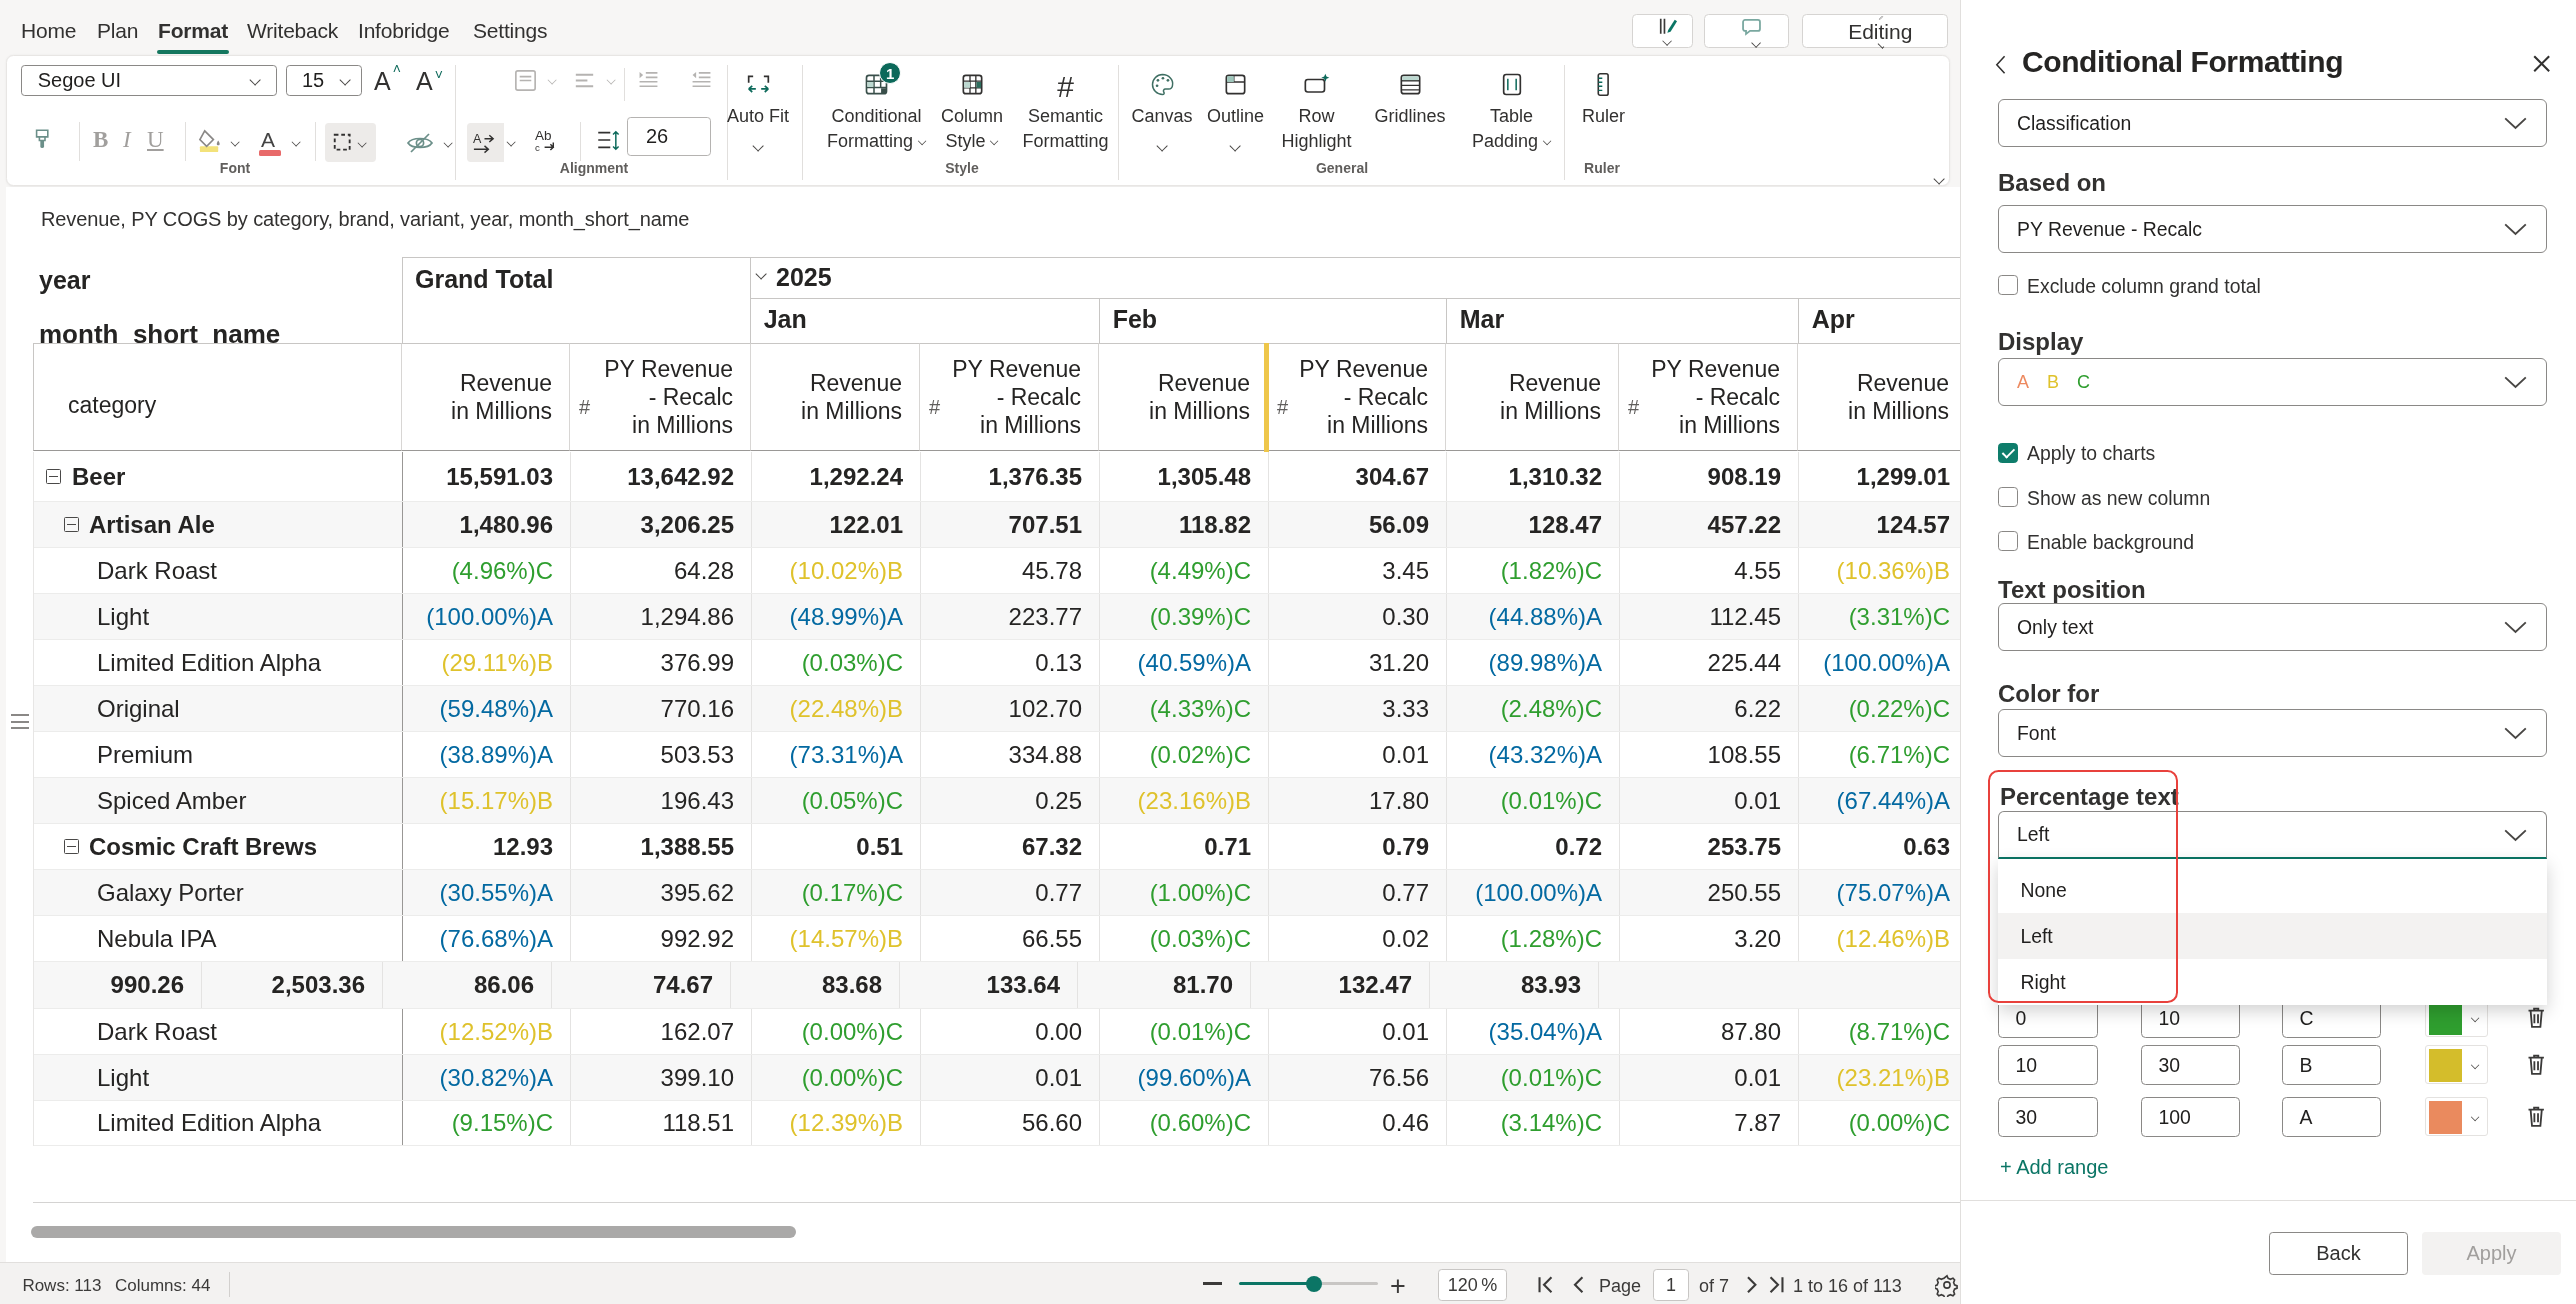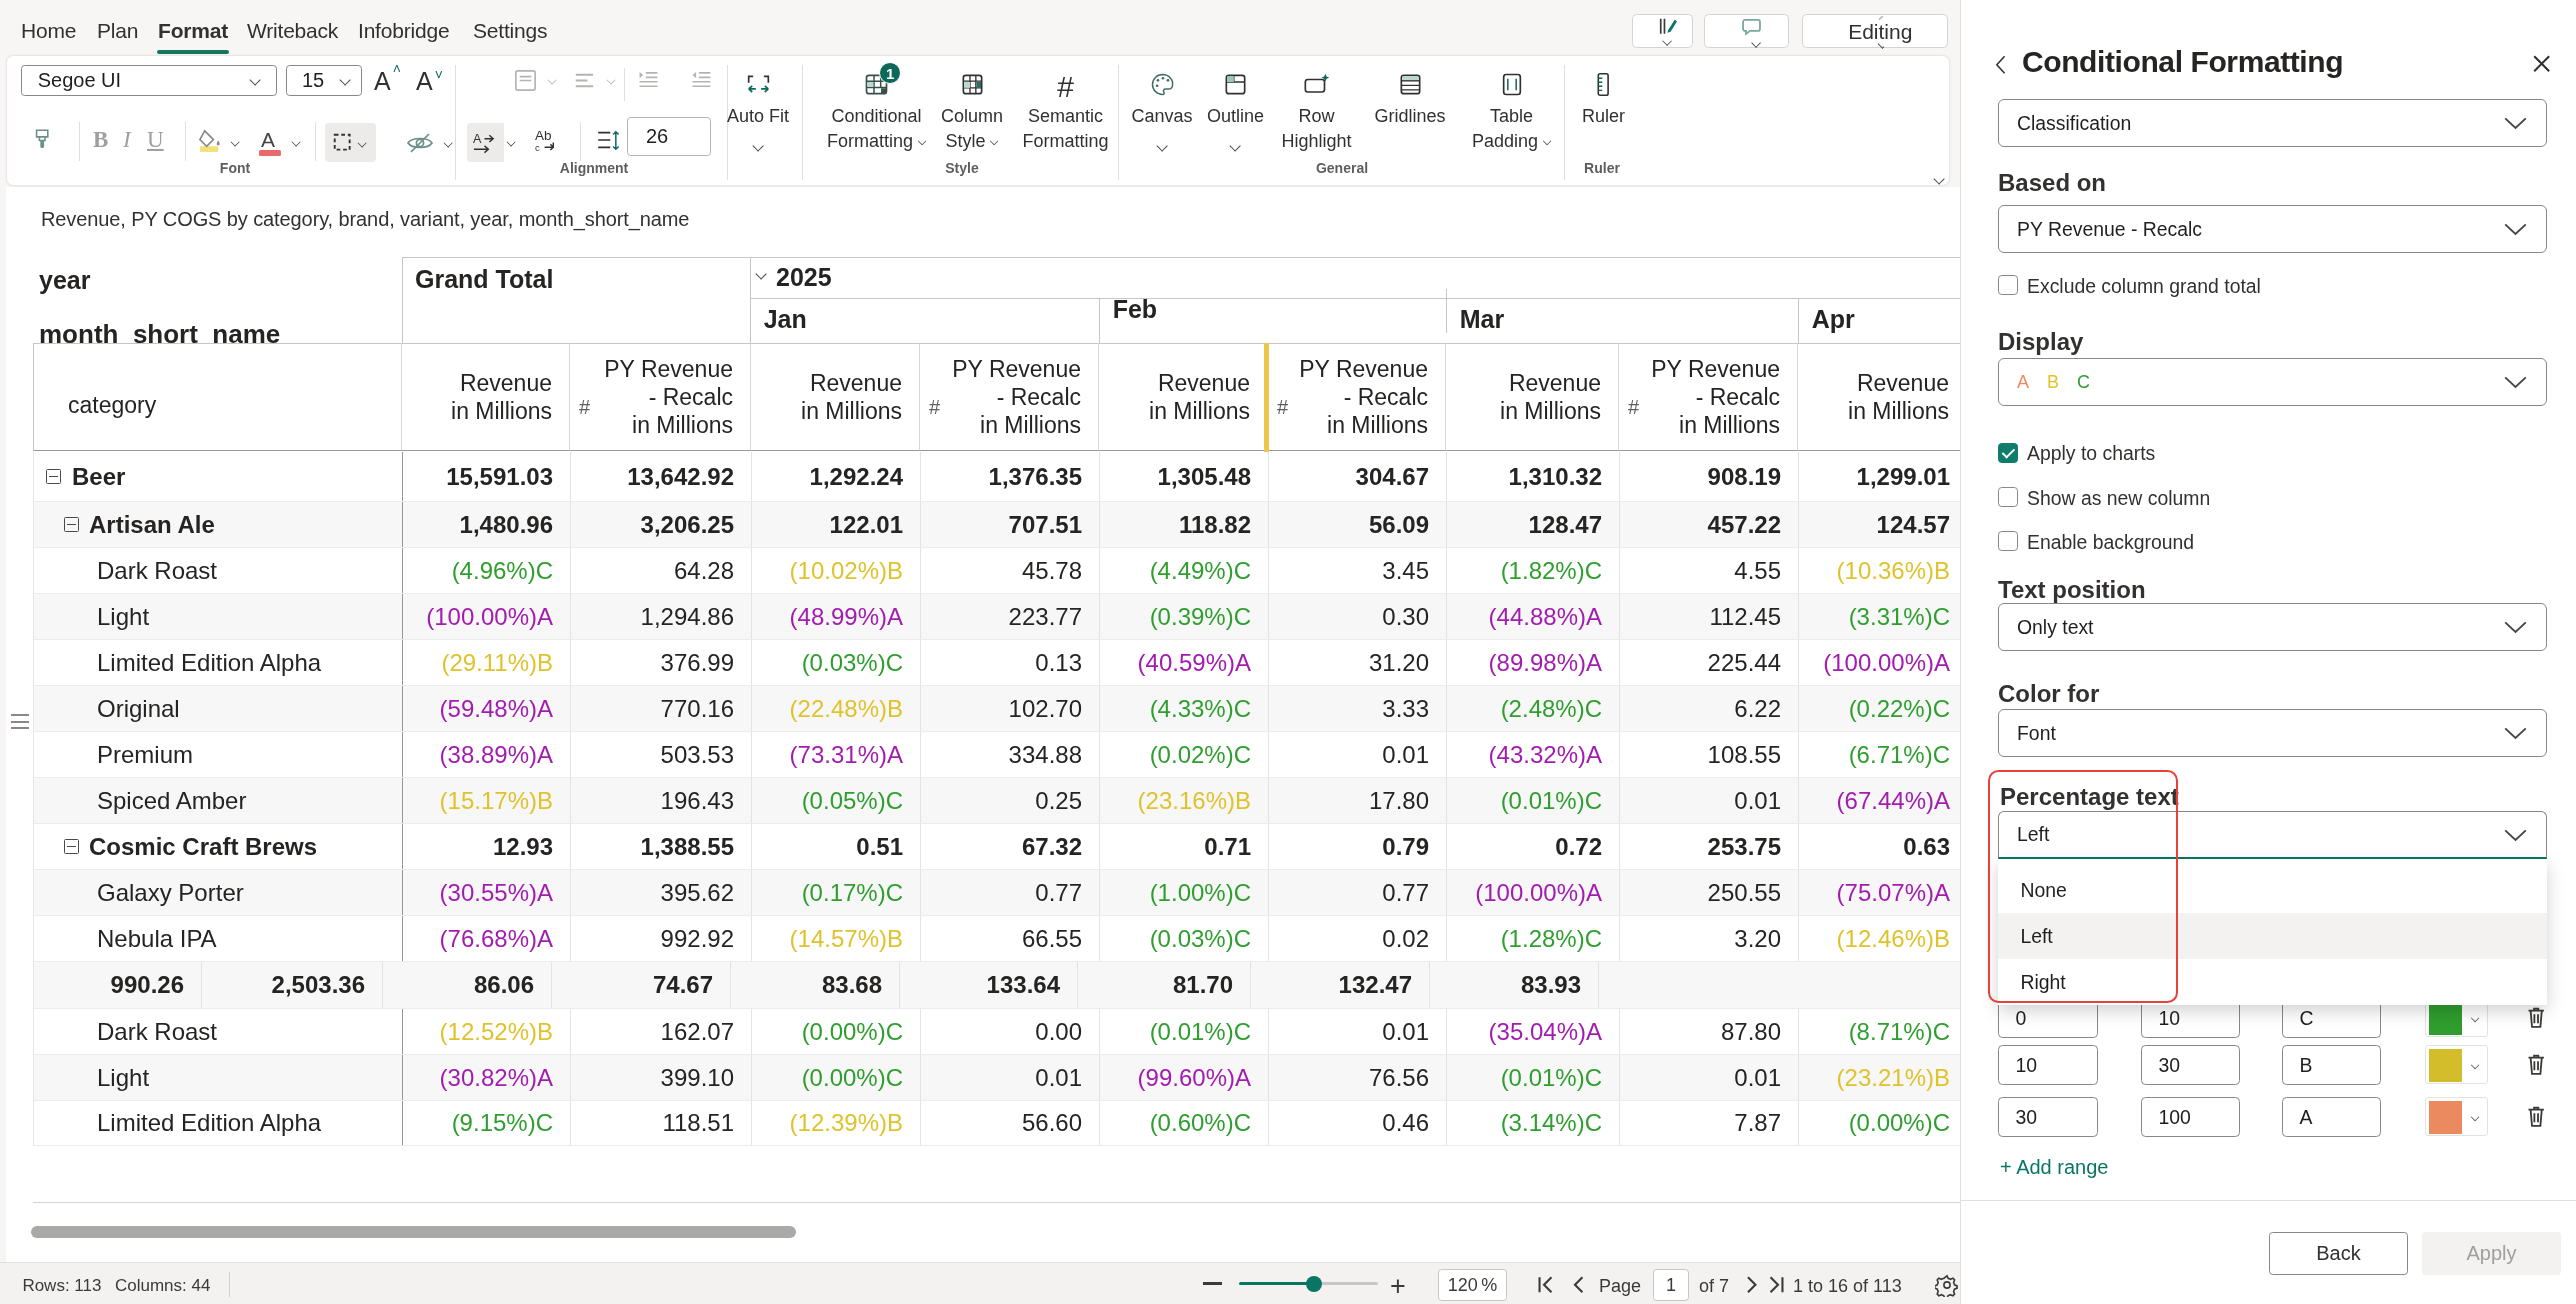--- a/index.html
+++ b/index.html
@@ -33,21 +33,21 @@
 #tbl { position:absolute; left:33px; top:257px; font-size:24px; color:#252423; border-left:0.7px solid #e7e6e5; }
 .tr { display:flex; border-bottom:0.7px solid #ececeb; background:#fff; }
 .tr.shade { background:#f7f7f7; }
 .c { flex:none; position:relative; display:flex; align-items:center; border-right:0.7px solid #e4e3e2; }
 .num { justify-content:flex-end; padding-right:17px; }
 .b { font-weight:bold; }
 .rh { border-right:1.5px solid #999795; }
 .rhtxt { white-space:nowrap; }
 .exp { position:absolute; top:50%; margin-top:-7.5px; width:15px; height:15px; border:1.5px solid #4a4948; border-radius:1.5px; }
 .exp:after { content:""; position:absolute; left:2.2px; right:2.2px; top:50%; margin-top:-0.7px; height:1.5px; background:#4a4948; }
-.pA { color:#a21caf; }
+.pA { color:#0369a1; }
 .pB { color:#dfc22c; }
 .pC { color:#2f9e2f; }
 
 
 #thead { position:absolute; left:33px; top:257px; font-size:23px; color:#252423; }
 .hb { display:flex; }
 
 #ysel { position:absolute; left:1264px; top:343px; width:4.5px; height:109px; background:#eec64a; z-index:5; }
 
 
@@ -301,21 +301,21 @@
 <div class="abs" style="left:369px; top:0; width:349px; height:86px; border-left:0.7px solid #c8c6c4; border-right:0.7px solid #c8c6c4;">
       <div style="margin:7.5px 0 0 12px; font-size:25px; font-weight:bold; color:#252423;">Grand Total</div>
     </div>
 <div class="abs" style="left:718px; top:0; width:1217px; height:42px; border-bottom:0.7px solid #c8c6c4;">
  <span class="chev" style="position:absolute; left:6px; top:12.7px;"></span>
  <div style="margin:6px 0 0 25px; font-size:25px; font-weight:bold; color:#252423;">2025</div>
     </div>
 <div class="abs" style="left:718px; top:42px; width:349px; height:44px; border-right:0.7px solid #c8c6c4;">
       <div style="margin:6px 0 0 12.7px; font-size:25px; font-weight:bold; color:#252423;">Jan</div>
     </div>
-<div class="abs" style="left:1067px; top:32px; width:347px; height:44px; border-right:0.7px solid #c8c6c4;">
+<div class="abs" style="left:1067px; top:42px; width:347px; height:44px; border-right:0.7px solid #c8c6c4;">
       <div style="margin:6px 0 0 12.7px; font-size:25px; font-weight:bold; color:#252423;">Feb</div>
     </div>
 <div class="abs" style="left:1414px; top:42px; width:352px; height:44px; border-right:0.7px solid #c8c6c4;">
       <div style="margin:6px 0 0 12.7px; font-size:25px; font-weight:bold; color:#252423;">Mar</div>
     </div>
 <div class="abs" style="left:1766px; top:42px; width:169px; height:44px; border-right:0.7px solid #c8c6c4;">
       <div style="margin:6px 0 0 12.7px; font-size:25px; font-weight:bold; color:#252423;">Apr</div>
     </div>
 <div class="hb" style="position:absolute; left:0; top:86px; height:108px;">
       <div class="c hcat" style="width:369px">category</div>

